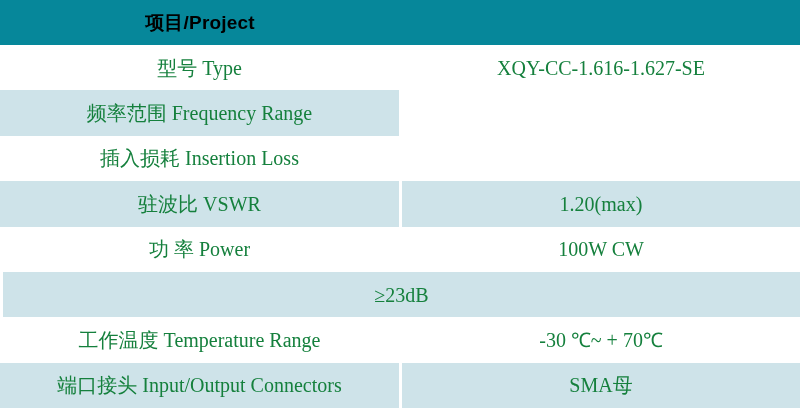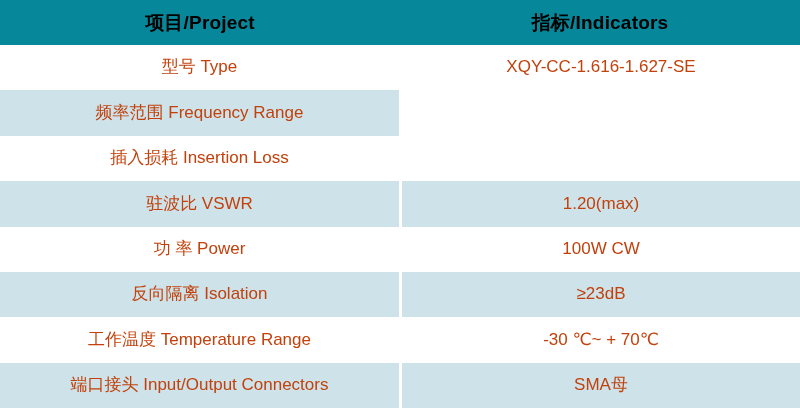--- a/index.html
+++ b/index.html
@@ -55,26 +55,27 @@
     align-items: stretch;
     background: #ffffff;
   }
   .spec-row.shaded {
     background: transparent;
   }
   .spec-row .cell {
     display: flex;
     align-items: center;
     justify-content: center;
-    color: #c2410c;
-    font-size: 17px;
+    color: #15803d;
+    font-size: 20px;
     line-height: 1.2;
     text-align: center;
     white-space: nowrap;
     box-sizing: border-box;
+    font-family: Liberation Serif, serif;
   }
   .spec-row .cell-item {
     width: 399px;
     flex: 0 0 399px;
   }
   .spec-row .cell-gap {
     width: 3px;
     flex: 0 0 3px;
     background: transparent;
   }
@@ -91,21 +92,20 @@
     background: #ffffff;
   }
 </style>
 </head>
 <body>
 
 <div class="spec-table">
 
   <div class="spec-header">
     <div class="cell cell-project">项目/Project</div>
-    <div class="cell cell-indicators">指标/Indicators</div>
   </div>
 
   <div class="spec-body">
       <div class="spec-row">
         <div class="cell cell-item">型号 Type</div>
         <div class="cell cell-gap"></div>
         <div class="cell cell-value">XQY-CC-1.616-1.627-SE</div>
       </div>
       <div class="spec-row shaded">
         <div class="cell cell-item">频率范围 Frequency Range</div>
@@ -119,21 +119,20 @@
         <div class="cell cell-item">驻波比 VSWR</div>
         <div class="cell cell-gap"></div>
         <div class="cell cell-value">1.20(max)</div>
       </div>
       <div class="spec-row">
         <div class="cell cell-item">功 率 Power</div>
         <div class="cell cell-gap"></div>
         <div class="cell cell-value">100W CW</div>
       </div>
       <div class="spec-row shaded">
-        <div class="cell cell-item">反向隔离 Isolation</div>
         <div class="cell cell-gap"></div>
         <div class="cell cell-value">≥23dB</div>
       </div>
       <div class="spec-row">
         <div class="cell cell-item">工作温度 Temperature Range</div>
         <div class="cell cell-gap"></div>
         <div class="cell cell-value">-30 ℃~ + 70℃</div>
       </div>
       <div class="spec-row shaded">
         <div class="cell cell-item">端口接头 Input/Output Connectors</div>

